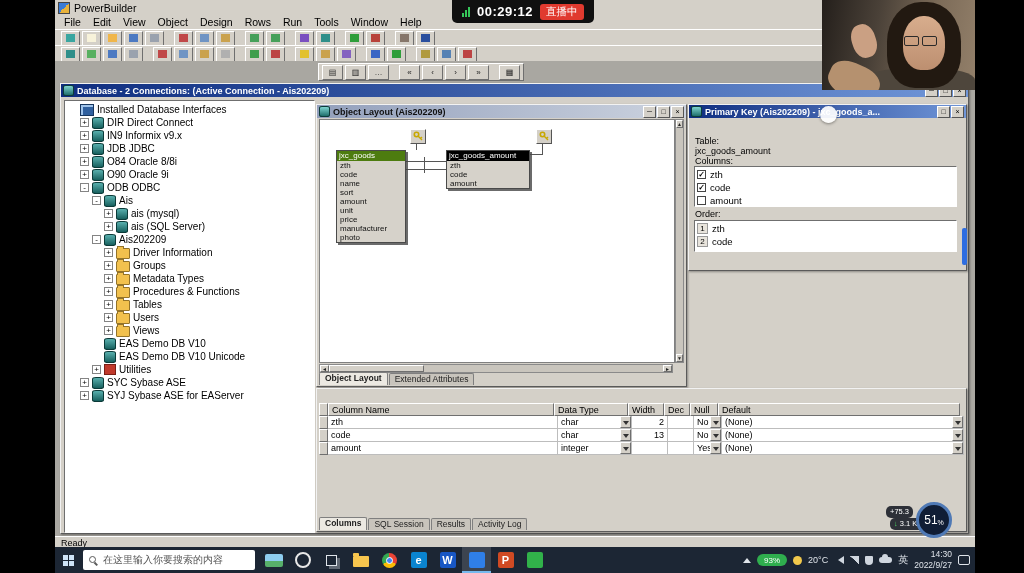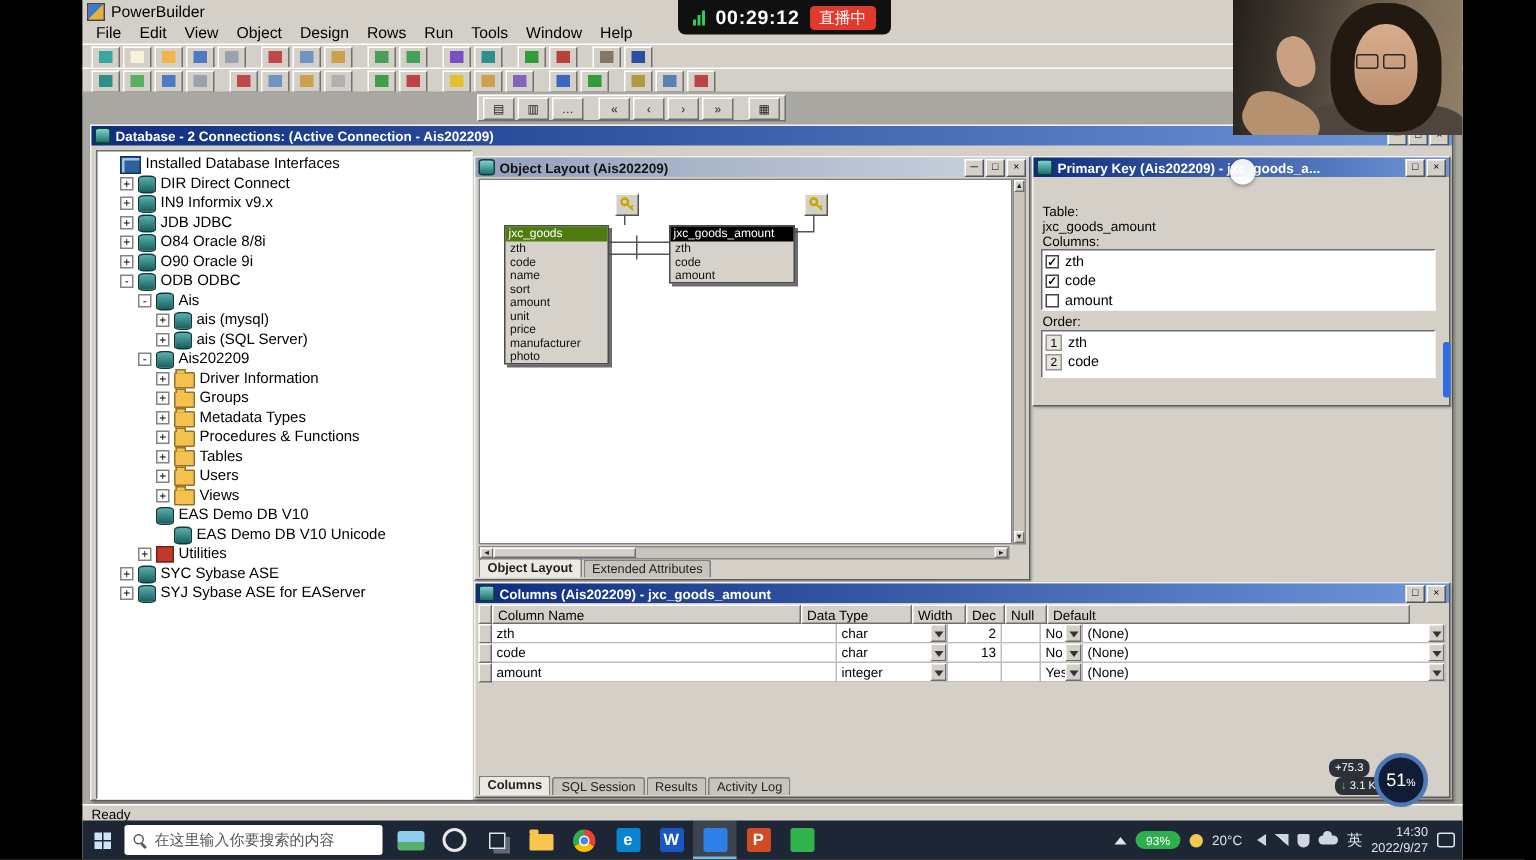--- a/index.html
+++ b/index.html
@@ -452,21 +452,21 @@
             <div class="trow" style="padding-left: 39px;">
               <div class="texp">+</div>
               <div class="ticon icon-folder"></div>
               <div class="tlabel">Views</div>
             </div>
             <div class="trow" style="padding-left: 27px;">
               <div class="texp empty"></div>
               <div class="ticon icon-db"></div>
               <div class="tlabel">EAS Demo DB V10</div>
             </div>
-            <div class="trow" style="padding-left: 39px;">
+            <div class="trow" style="padding-left: 27px;">
               <div class="texp empty"></div>
               <div class="ticon icon-db"></div>
               <div class="tlabel">EAS Demo DB V10 Unicode</div>
             </div>
             <div class="trow" style="padding-left: 27px;">
               <div class="texp">+</div>
               <div class="ticon icon-util"></div>
               <div class="tlabel">Utilities</div>
             </div>
             <div class="trow" style="padding-left: 15px;">
@@ -578,32 +578,24 @@
                 <div class="pklabel">zth</div>
               </div>
               <div class="pkrow">
                 <div class="ordnum">2</div>
                 <div class="pklabel">code</div>
               </div>
             </div>
         </div>
 
         <div id="colwin" class="win">
-          <div class="win-title tb-blue">
-            <div class="wicon"></div>
-            <span>Columns (Ais202209) - jxc_goods_amount</span>
-            <div class="tbtns">
-              <div class="tbtn2">□</div>
-              <div class="tbtn2">×</div>
-            </div>
-          </div>
           <div id="grid">
               <div class="grow">
                 <div class="gcell ghead sel" style="width: 9px;"></div>
-                <div class="gcell ghead" style="width: 206px;">Column Name</div>
+                <div class="gcell ghead" style="width: 226px;">Column Name</div>
                 <div class="gcell ghead" style="width: 74px;">Data Type</div>
                 <div class="gcell ghead" style="width: 36px;">Width</div>
                 <div class="gcell ghead" style="width: 26px;">Dec</div>
                 <div class="gcell ghead" style="width: 28px;">Null</div>
                 <div class="gcell ghead" style="width: 242px;">Default</div>
               </div>
               <div class="grow">
                 <div class="gcell sel" style="width: 9px;"></div>
                 <div class="gcell" style="width: 230px;">zth</div>
                 <div class="gcell" style="width: 74px;">char<div class="dd"></div></div>

